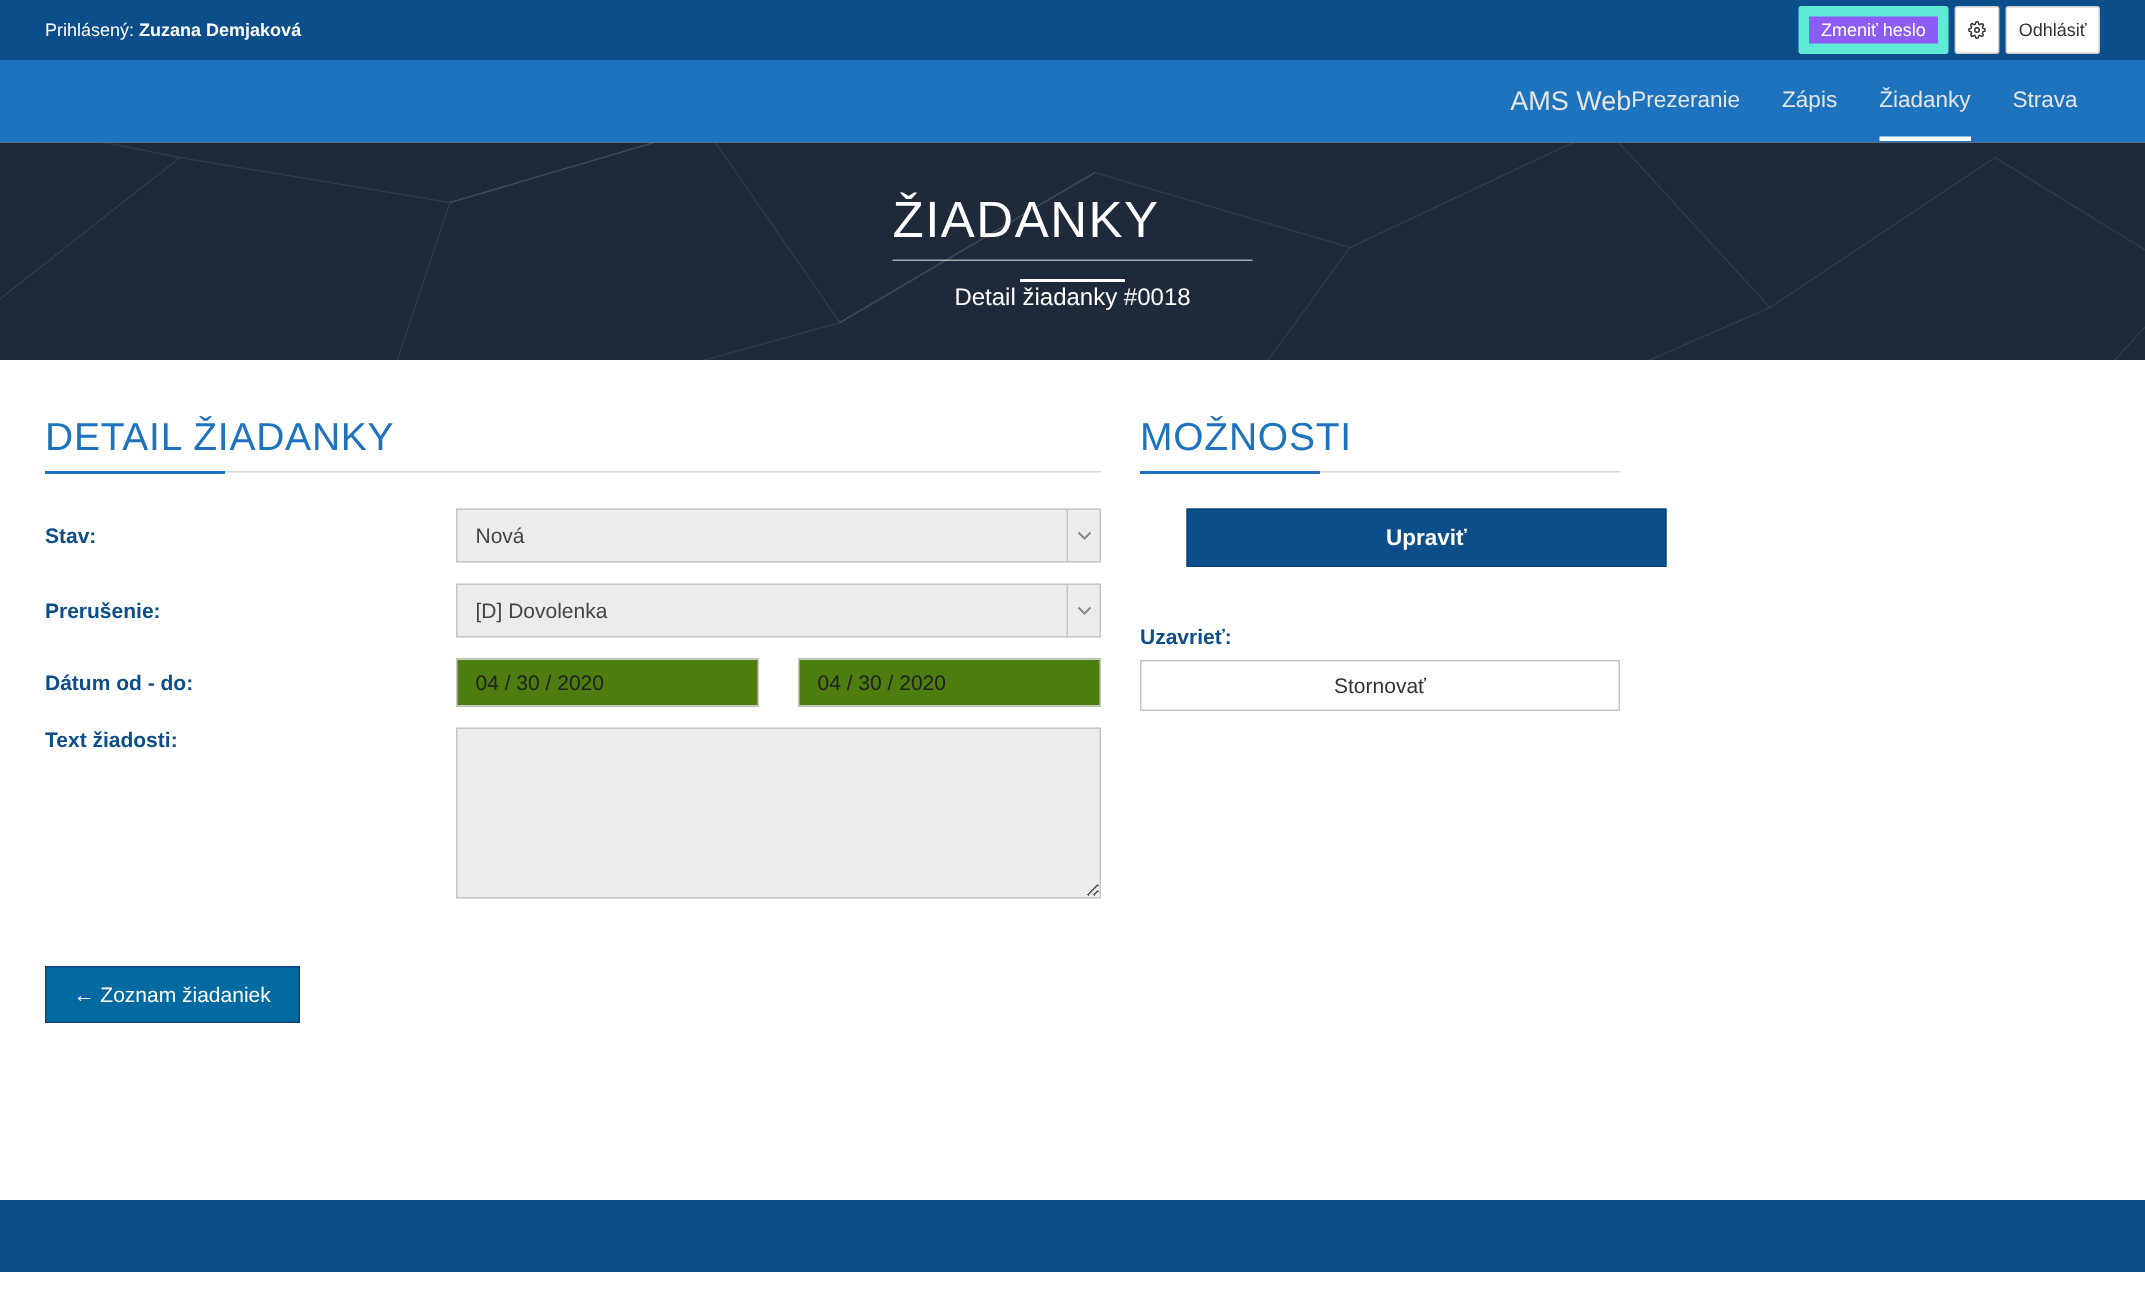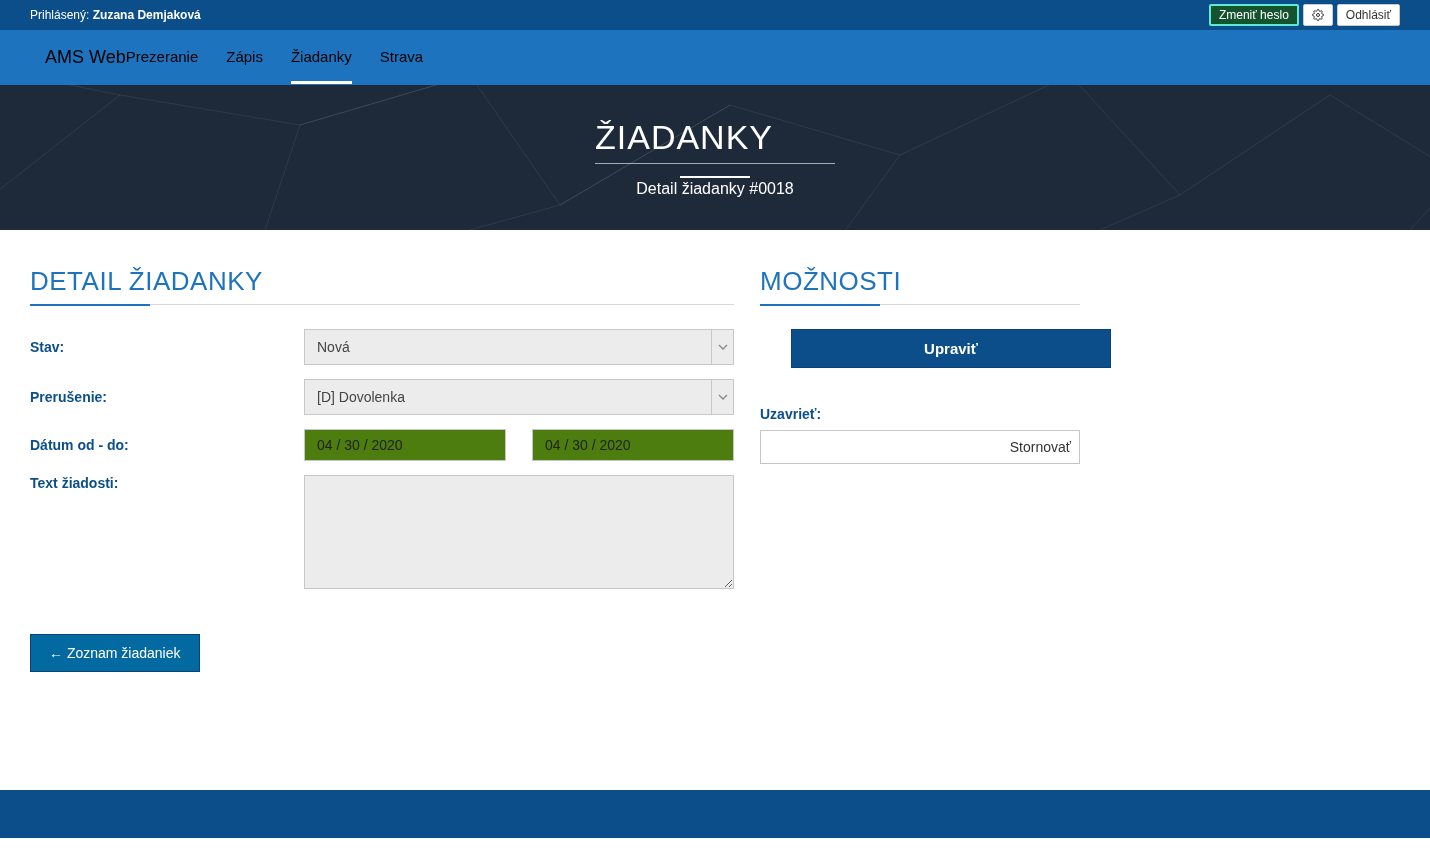--- a/index.html
+++ b/index.html
@@ -11,43 +11,43 @@
       color: #fff;
       display: flex;
       justify-content: space-between;
       align-items: center;
       padding: 4px 30px 4px 30px;
       font-size: 12px;
     }
     .topbar .login-info b { font-weight: bold; margin-top: 12px; }
     .topbar-right { display: flex; gap: 4px; }
     .chip {
-      background: #14532d;
-      color: #fff;
-      border: 2px solid #5eead4;
+      background: #8b5cf6;
+      color: #fff;
+      border: 7px solid #5eead4;
       padding: 2px 8px;
       border-radius: 2px;
       font-size: 12px;
       cursor: pointer;
       display: inline-flex;
       align-items: center;
       gap: 4px;
     }
     .chip.white {
       background: #fff;
       color: #333;
       border: 1px solid #ccc;
     }
 
     
     .mainnav {
       background: #1e73be;
-      color: #000000;
-      display: flex;
-      justify-content: flex-start;
+      color: #e5e5e5;
+      display: flex;
+      justify-content: flex-end;
       align-items: center;
       padding: 0 45px;
       height: 55px;
     }
     .brand { font-size: 18px; font-weight: 500; }
     .navlinks { display: flex; gap: 28px; font-size: 15px; }
     .navlink { cursor: pointer; padding: 16px 0; border-bottom: 3px solid transparent; }
     .navlink.active { border-bottom: 3px solid #fff; }
 
     
@@ -207,21 +207,21 @@
       margin: 24px 0 8px;
     }
     .btn-white {
       background: #fff;
       color: #333;
       border: 1px solid #c7c7c7;
       width: 100%;
       padding: 8px;
       font-size: 14px;
       cursor: pointer;
-      text-align: right;
+      text-align: center;
     }
 
     .footer {
       height: 48px;
       background: #0b4e89;
       margin-top: 40px;
     }
   </style>
 </head>
 <body>

